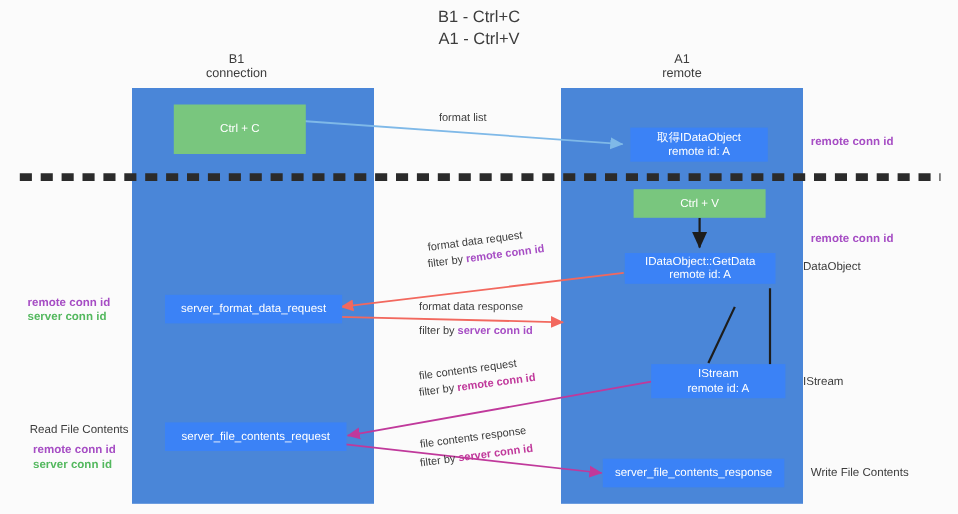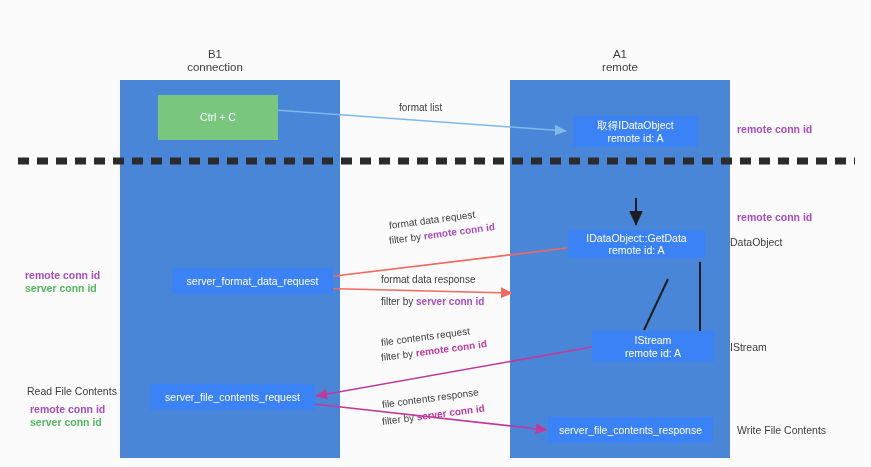--- a/index.html
+++ b/index.html
@@ -57,20 +57,24 @@
   .rot-up{transform:rotate(-7.5deg);transform-origin:left center;}
 
   
   #wires{position:absolute;left:0;top:0;width:871px;height:467px;pointer-events:none;}
 </style>
 </head>
 <body>
 
 <div id="stage">
 
+  <div class="abs" id="title">
+    <div>B1 - Ctrl+C</div>
+    <div>A1 - Ctrl+V</div>
+  </div>
 
   <div class="abs col-head" style="left:155px;top:48px;width:120px;">
     <div>B1</div>
     <div>connection</div>
   </div>
   <div class="abs col-head" style="left:560px;top:48px;width:120px;">
     <div>A1</div>
     <div>remote</div>
   </div>
 
@@ -114,32 +118,35 @@
 
   <div class="abs box green" style="left:158px;top:95px;width:120px;height:45px;">
     <div>Ctrl + C</div>
   </div>
 
   <div class="abs box orange" style="left:573px;top:116px;width:125px;height:31px;">
     <div>取得IDataObject</div>
     <div class="l2">remote id: A</div>
   </div>
 
+  <div class="abs box green" style="left:576px;top:172px;width:120px;height:26px;">
+    <div>Ctrl + V</div>
+  </div>
 
   <div class="abs box orange" style="left:568px;top:230px;width:137px;height:28px;">
     <div>IDataObject::GetData</div>
     <div class="l2">remote id: A</div>
   </div>
 
   <div class="abs box orange" style="left:592px;top:331px;width:122px;height:31px;">
     <div>IStream</div>
     <div class="l2">remote id: A</div>
   </div>
 
-  <div class="abs box orange" style="left:150px;top:268px;width:161px;height:26px;margin-left:22px;">
+  <div class="abs box orange" style="left:150px;top:268px;width:161px;height:26px;">
     <div>server_format_data_request</div>
   </div>
 
 
   <div class="abs box orange" style="left:548px;top:417px;width:165px;height:26px;">
     <div>server_file_contents_response</div>
   </div>
 
   <div class="abs box orange" style="left:150px;top:384px;width:165px;height:26px;">
     <div>server_file_contents_request</div>

